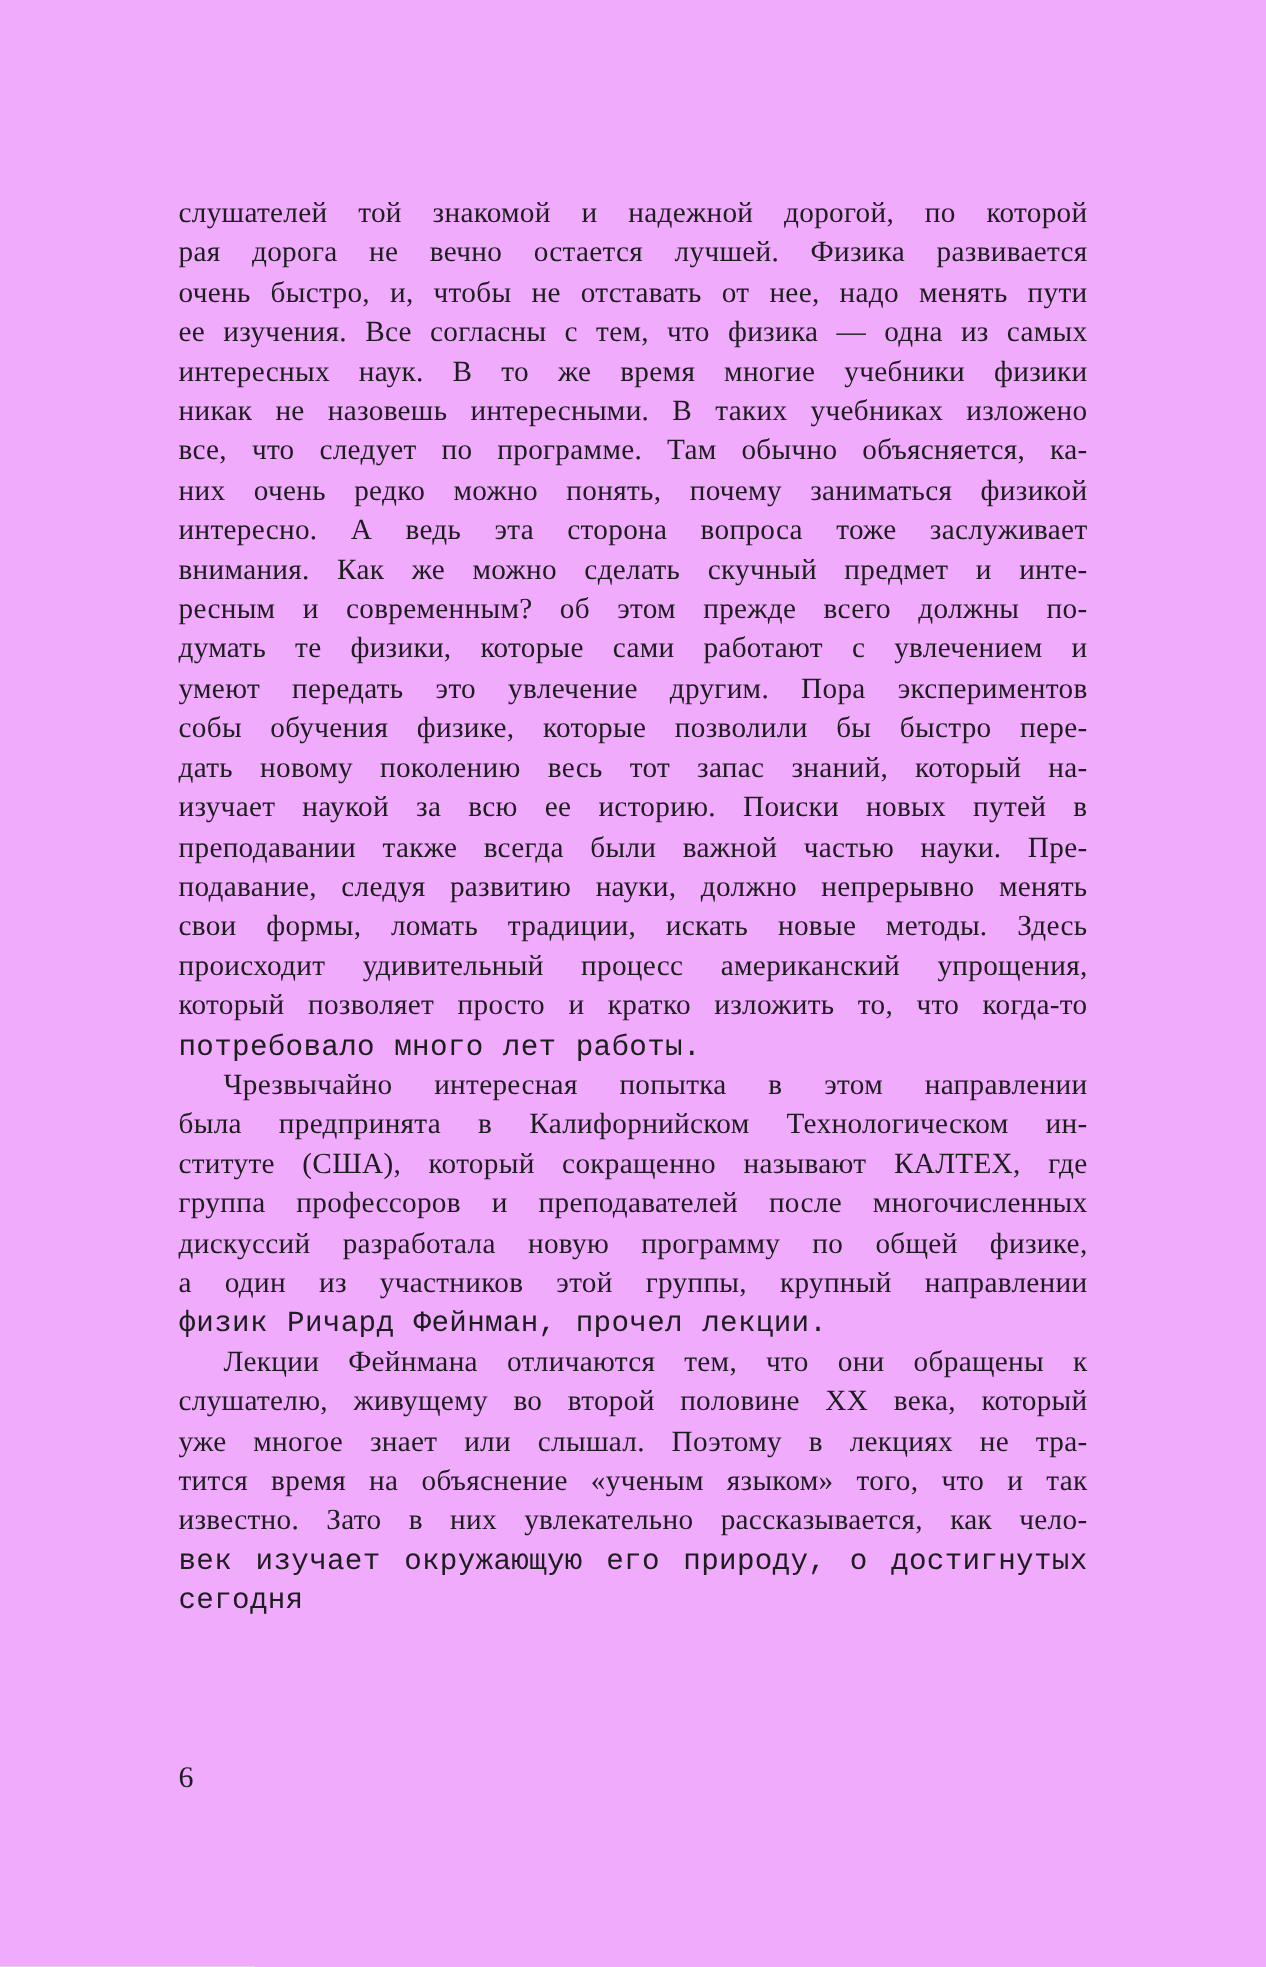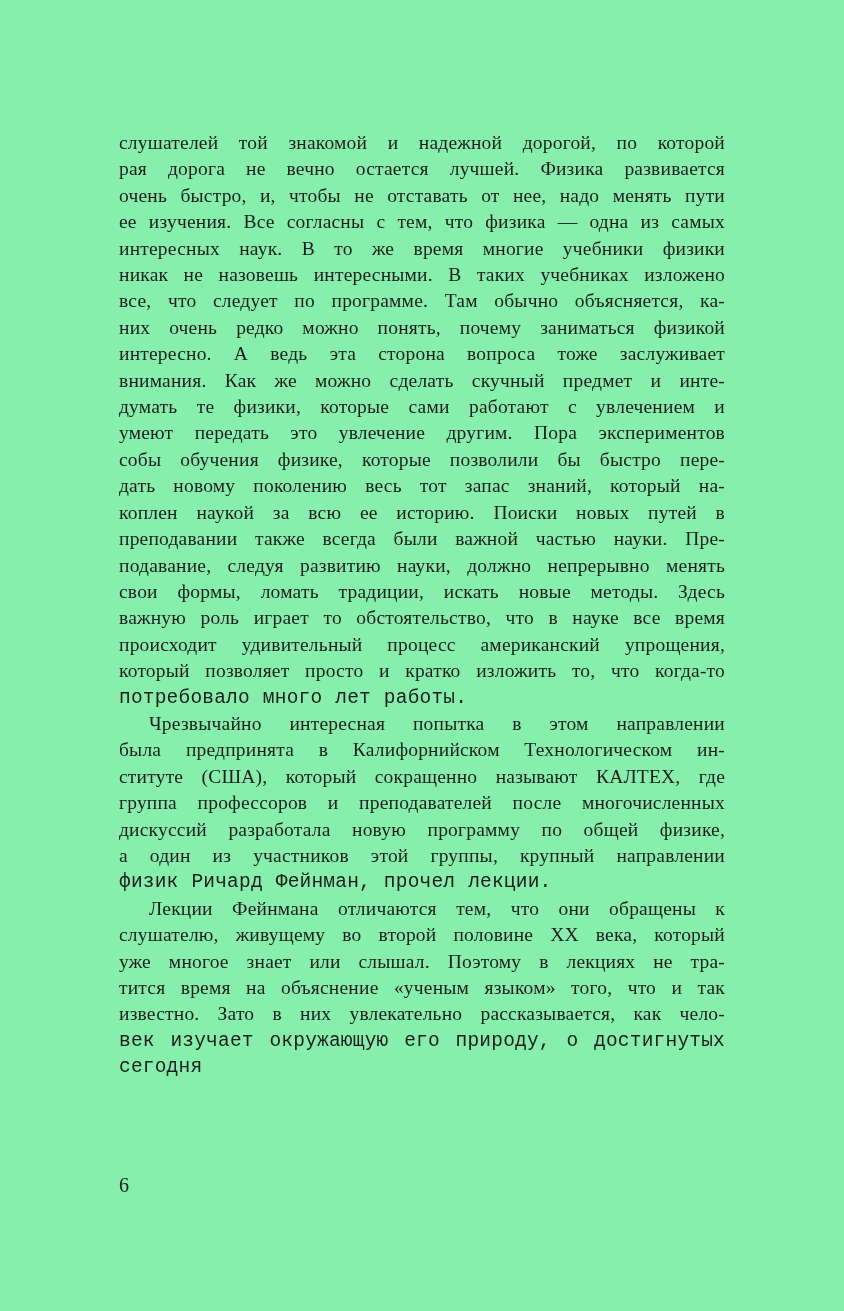--- a/index.html
+++ b/index.html
@@ -5,21 +5,21 @@
   html, body {
     margin: 0;
     padding: 0;
     background: #e8e8e8;
   }
   .page {
     position: relative;
     width: 844px;
     height: 1311px;
     margin: 0 auto;
-    background: #86efac;
+    background: #f0abfc;
     overflow: hidden;
     font-family: "Liberation Serif", "DejaVu Serif", serif;
     color: #1d1d1f;
   }
   .text-block {
     position: absolute;
     left: 119px;
     top: 130px;
     width: 606px;
     font-size: 19.5px;
@@ -61,29 +61,29 @@
         <div class="line">слушателей той знакомой и надежной дорогой, по которой</div>
         <div class="line">рая дорога не вечно остается лучшей. Физика развивается</div>
         <div class="line">очень быстро, и, чтобы не отставать от нее, надо менять пути</div>
         <div class="line">ее изучения. Все согласны с тем, что физика — одна из самых</div>
         <div class="line">интересных наук. В то же время многие учебники физики</div>
         <div class="line">никак не назовешь интересными. В таких учебниках изложено</div>
         <div class="line">все, что следует по программе. Там обычно объясняется, ка-</div>
         <div class="line">них очень редко можно понять, почему заниматься физикой</div>
         <div class="line">интересно. А ведь эта сторона вопроса тоже заслуживает</div>
         <div class="line">внимания. Как же можно сделать скучный предмет и инте-</div>
+        <div class="line">ресным и современным? об этом прежде всего должны по-</div>
         <div class="line">думать те физики, которые сами работают с увлечением и</div>
         <div class="line">умеют передать это увлечение другим. Пора экспериментов</div>
         <div class="line">собы обучения физике, которые позволили бы быстро пере-</div>
         <div class="line">дать новому поколению весь тот запас знаний, который на-</div>
-        <div class="line">коплен наукой за всю ее историю. Поиски новых путей в</div>
+        <div class="line">изучает наукой за всю ее историю. Поиски новых путей в</div>
         <div class="line">преподавании также всегда были важной частью науки. Пре-</div>
         <div class="line">подавание, следуя развитию науки, должно непрерывно менять</div>
         <div class="line">свои формы, ломать традиции, искать новые методы. Здесь</div>
-        <div class="line">важную роль играет то обстоятельство, что в науке все время</div>
         <div class="line">происходит удивительный процесс американский упрощения,</div>
         <div class="line">который позволяет просто и кратко изложить то, что когда-то</div>
         <div class="line last">потребовало много лет работы.</div>
       </div>
       <div class="paragraph">
         <div class="line indent">Чрезвычайно интересная попытка в этом направлении</div>
         <div class="line">была предпринята в Калифорнийском Технологическом ин-</div>
         <div class="line">ституте (США), который сокращенно называют КАЛТЕХ, где</div>
         <div class="line">группа профессоров и преподавателей после многочисленных</div>
         <div class="line">дискуссий разработала новую программу по общей физике,</div>

